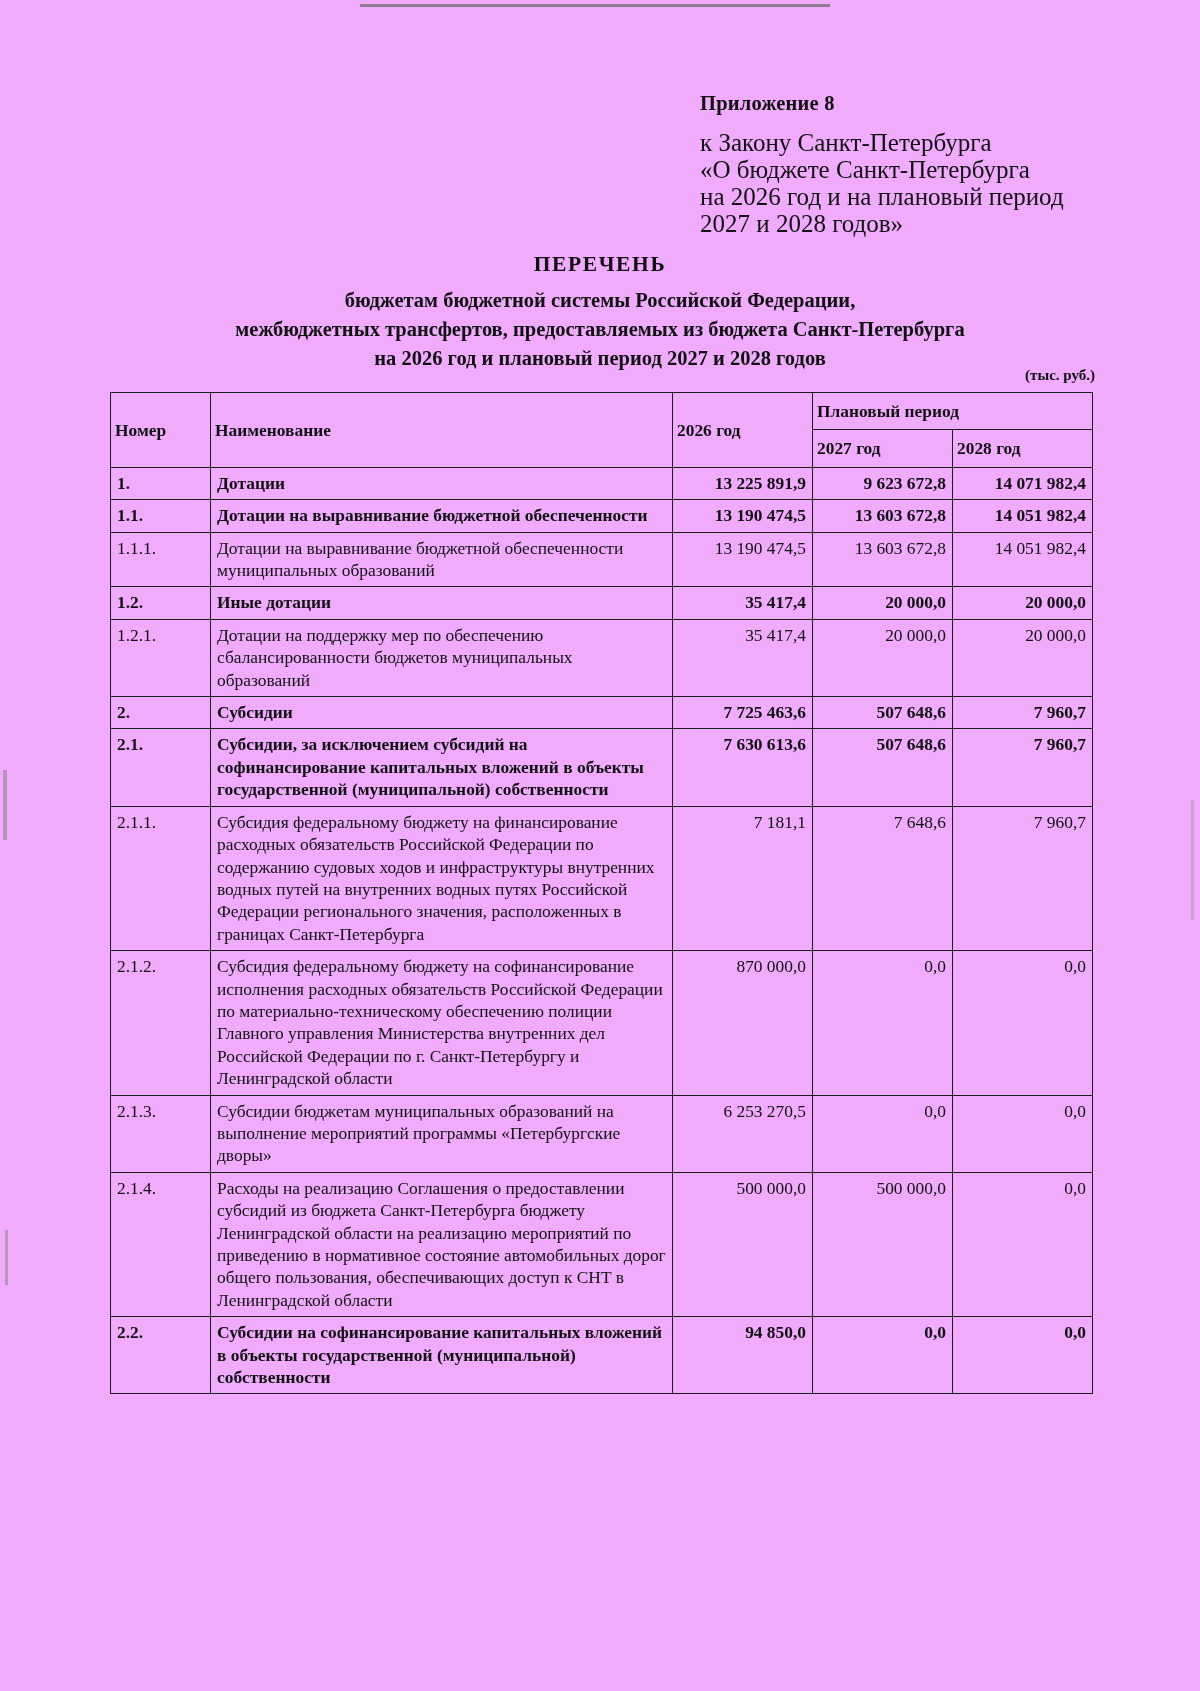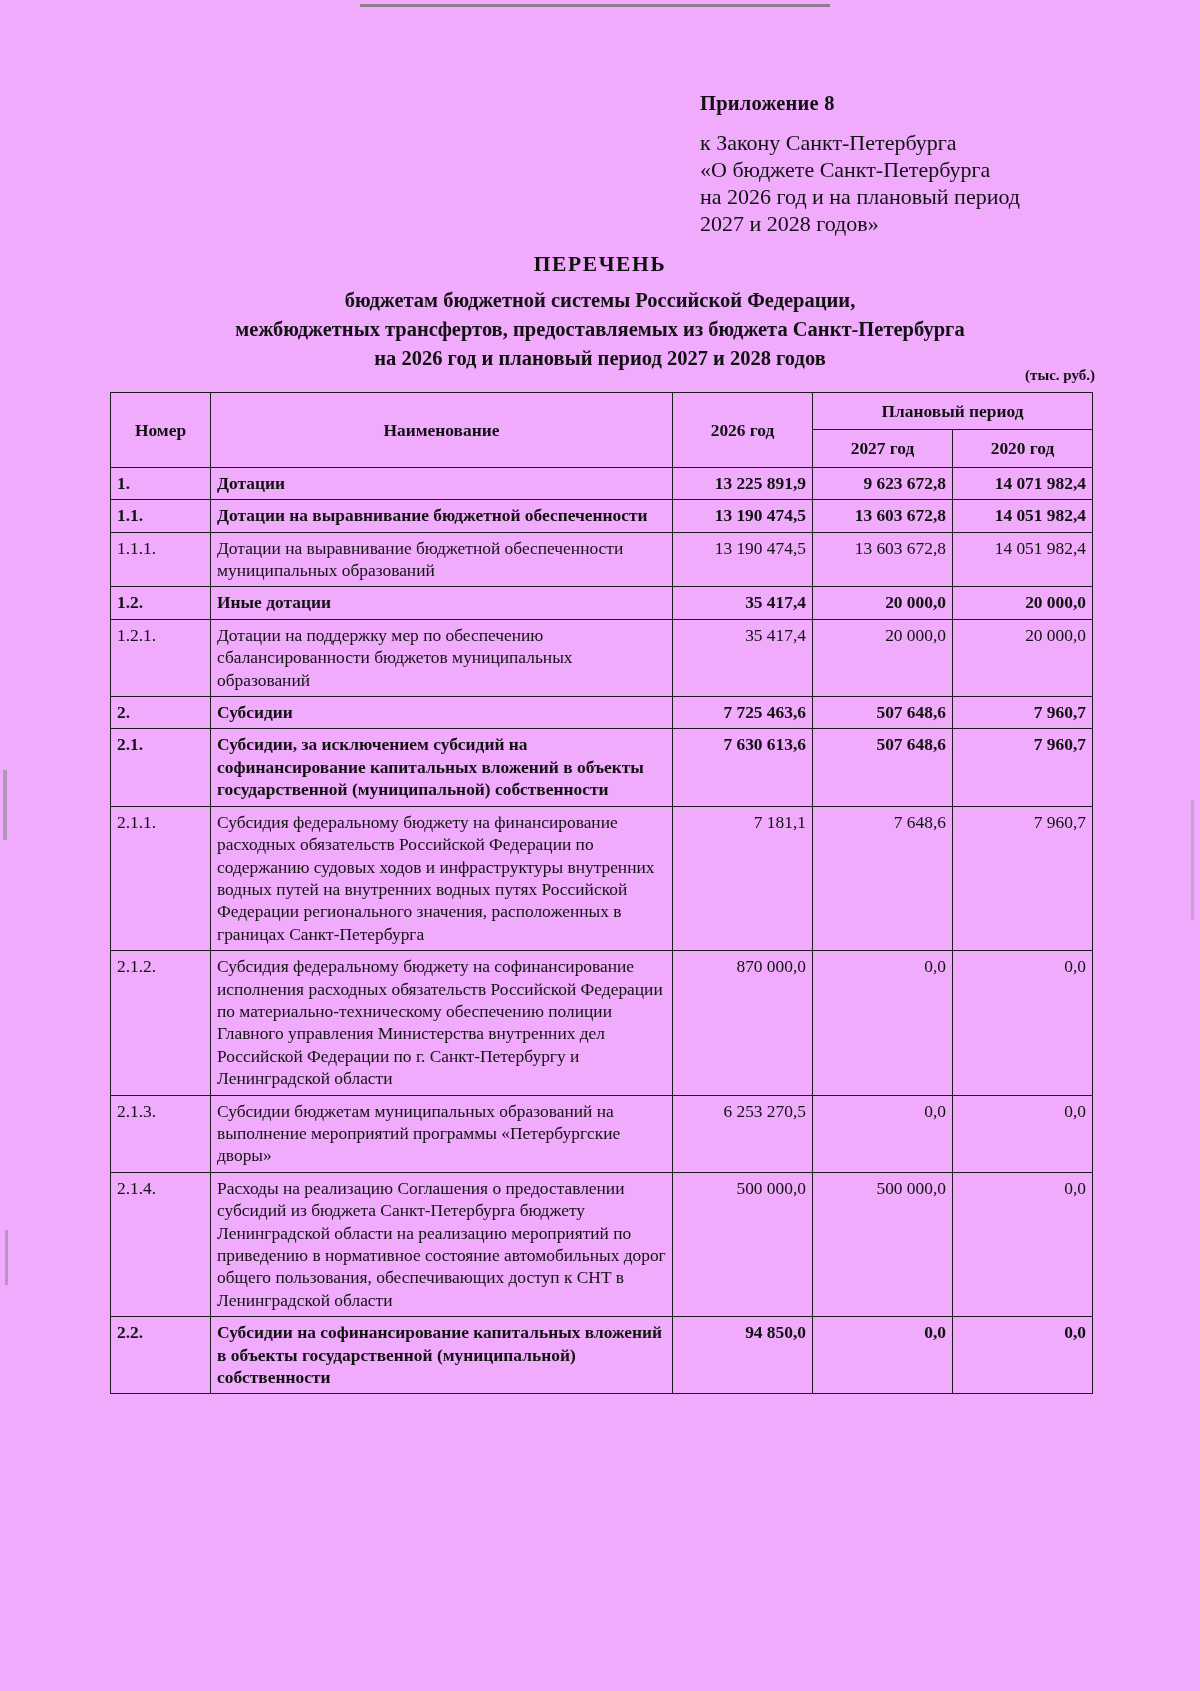--- a/index.html
+++ b/index.html
@@ -62,21 +62,21 @@
     left: 700px;
     width: 420px;
   }
   .appendix-title {
     font-weight: bold;
     font-size: 20.5px;
     letter-spacing: .2px;
     margin-bottom: 14px;
   }
   .appendix-line {
-    font-size: 22px;
+    font-size: 25px;
     line-height: 27px;
     white-space: nowrap;
   }
 
   .doc-title {
     position: absolute;
     top: 252px;
     left: 0;
     width: 1200px;
     text-align: center;
@@ -115,21 +115,21 @@
   }
   table.ledger th,
   table.ledger td {
     border: 1.5px solid #1b1b1b;
     vertical-align: top;
     padding: 4px 6px 5px 6px;
     font-size: 17.4px;
     line-height: 22.4px;
   }
   table.ledger th {
-    text-align: center;
+    text-align: left;
     font-weight: bold;
     vertical-align: middle;
     padding: 7px 4px;
   }
   col.c-num    { width: 100px; }
   col.c-name   { width: 462px; }
   col.c-y2026  { width: 140px; }
   col.c-y2027  { width: 140px; }
   col.c-y2028  { width: 140px; }
 
@@ -202,21 +202,21 @@
       </colgroup>
       <thead>
         <tr>
           <th rowspan="2">Номер</th>
           <th rowspan="2">Наименование</th>
           <th rowspan="2">2026 год</th>
           <th colspan="2" class="thead-span">Плановый период</th>
         </tr>
         <tr>
           <th>2027 год</th>
-          <th>2020 год</th>
+          <th>2028 год</th>
         </tr>
       </thead>
       <tbody id="ledger-body">
           <tr class="lvl1">
             <td class="num">1.</td>
             <td class="name">Дотации</td>
             <td class="val">13 225 891,9</td>
             <td class="val">9 623 672,8</td>
             <td class="val">14 071 982,4</td>
           </tr>

